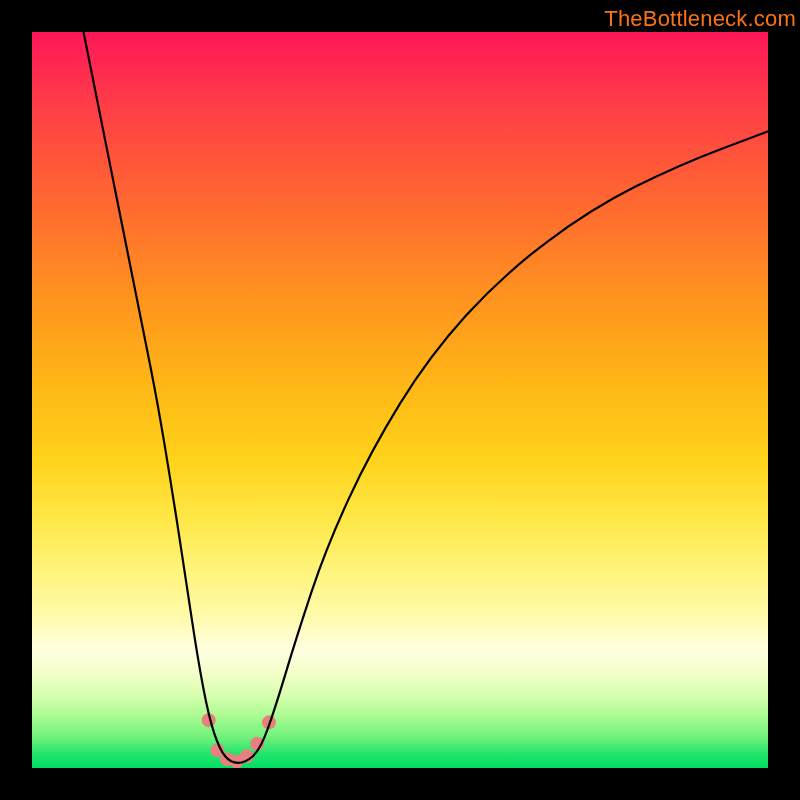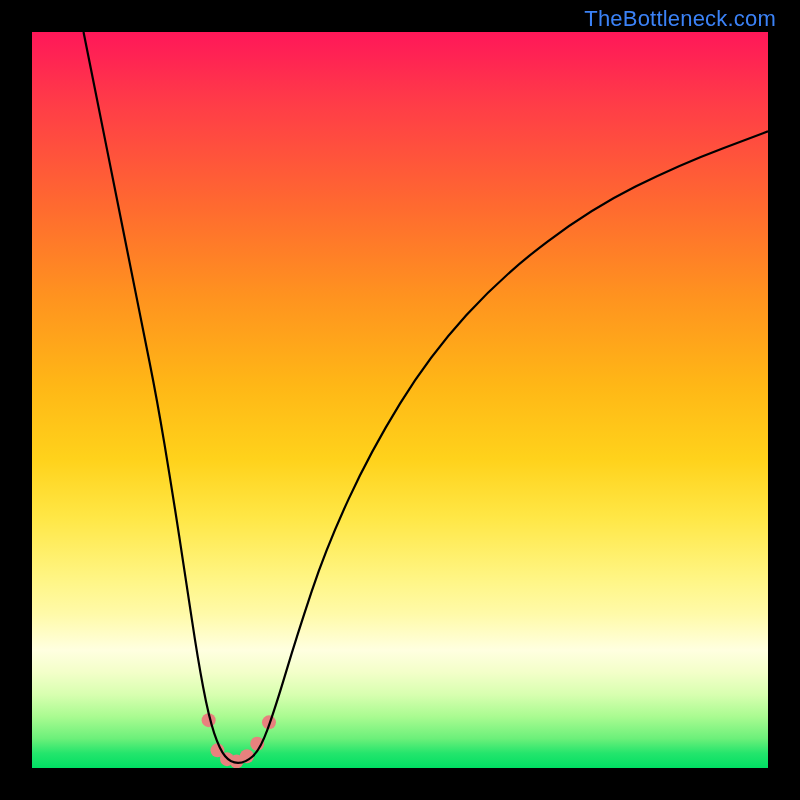--- a/index.html
+++ b/index.html
@@ -44,22 +44,22 @@
     }
     .curve-svg {
       position: absolute;
       inset: 0;
       width: 100%;
       height: 100%;
     }
     .watermark {
       position: absolute;
       top: 6px;
-      right: 24px;
-      color: #3b82f6;
+      right: 4px;
+      color: #f97316;
       font-size: 22px;
       font-weight: 400;
       letter-spacing: 0.2px;
       text-align: right;
     }
   </style>
 </head>
 <body>
 
 <div class="frame">

